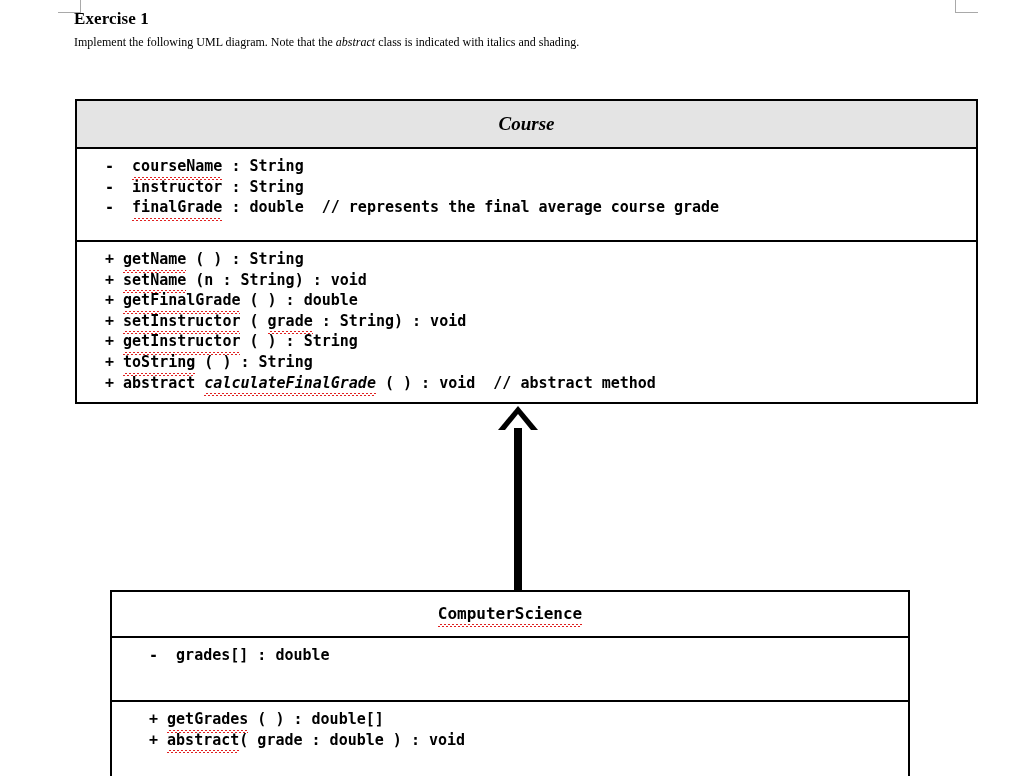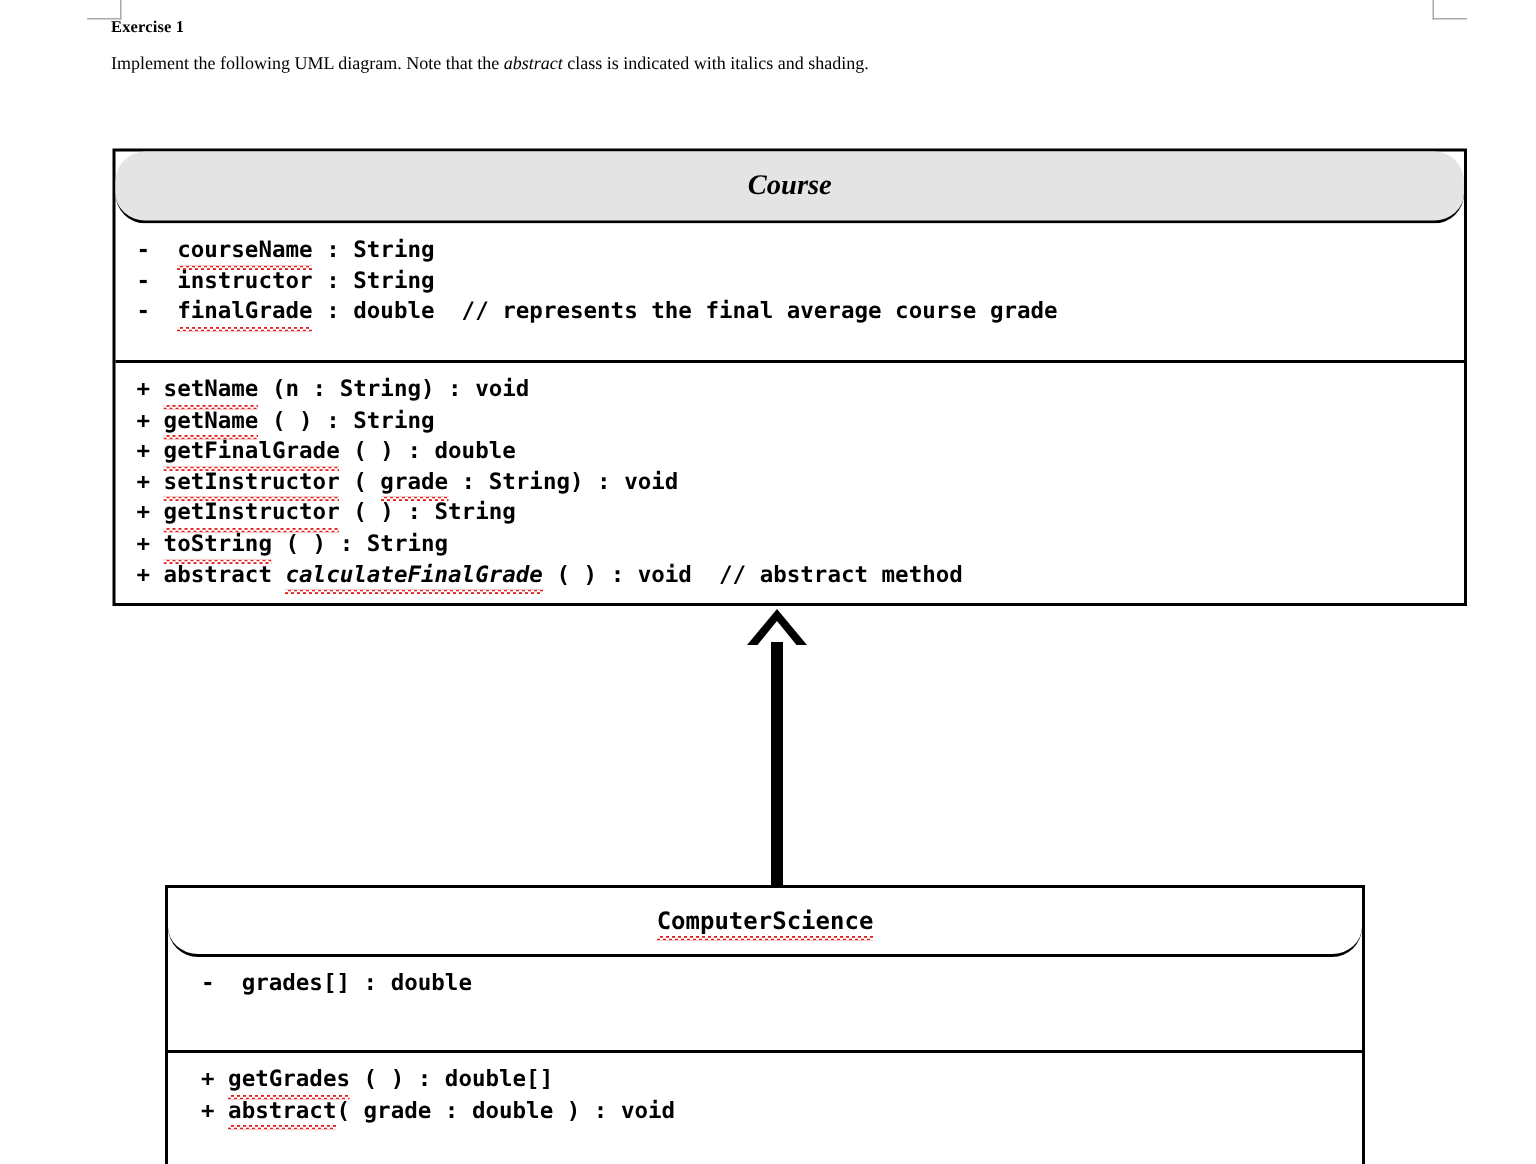--- a/index.html
+++ b/index.html
@@ -40,21 +40,21 @@
   
   .doc {
     position: absolute;
     left: 74px;
     top: 8px;
     width: 910px;
   }
   .ex-title {
     font-family: "Liberation Serif", serif;
     font-weight: bold;
-    font-size: 11px;
+    font-size: 17px;
     line-height: 21px;
     margin: 0 0 3px 0;
     letter-spacing: 0.1px;
   }
   .ex-desc {
     font-family: "Liberation Serif", serif;
     font-size: 12px;
     line-height: 21px;
     margin: 0;
     white-space: nowrap;
@@ -65,21 +65,20 @@
   .uml-box {
     position: absolute;
     box-sizing: border-box;
     border: 2px solid #000000;
     background: #ffffff;
   }
   .uml-header {
     box-sizing: border-box;
     text-align: center;
     border-bottom: 2px solid #000000;
-    border-radius: 20px;
   }
   .uml-header.abstract-header {
     background: #e4e4e4;
     font-family: "Liberation Serif", serif;
     font-style: italic;
     font-weight: bold;
     font-size: 19px;
     line-height: 20px;
     padding: 13px 0 13px 0;
   }
@@ -97,25 +96,26 @@
   }
   .uml-compartment.with-divider {
     border-top: 2px solid #000000;
   }
   .uml-line {
     font-family: "DejaVu Sans Mono", monospace;
     font-weight: bold;
     font-size: 15px;
     line-height: 20.6px;
     white-space: pre;
-    padding-left: 14px;
+    padding-left: 28px;
     letter-spacing: 0px;
   }
   .uml-line.indent-sub {
     padding-left: 22px;
+    margin-left: 15px;
   }
   .abs-ital {
     font-style: italic;
   }
 
   
   .sq {
     position: relative;
     display: inline-block;
   }
@@ -173,22 +173,22 @@
 
   <div class="uml-header abstract-header">Course</div>
 
   <div class="uml-compartment" style="height:91px;">
     <div class="uml-line">-  <span class="sq">courseName</span> : String</div>
     <div class="uml-line">-  instructor : String</div>
     <div class="uml-line">-  <span class="sq">finalGrade</span> : double  // represents the final average course grade</div>
   </div>
 
   <div class="uml-compartment with-divider" style="height:170px;">
+    <div class="uml-line">+ <span class="sq">getName</span> ( ) : String</div>
     <div class="uml-line">+ <span class="sq">setName</span> (n : String) : void</div>
-    <div class="uml-line">+ <span class="sq">getName</span> ( ) : String</div>
     <div class="uml-line">+ <span class="sq">getFinalGrade</span> ( ) : double</div>
     <div class="uml-line">+ <span class="sq">setInstructor</span> ( <span class="sq">grade</span> : String) : void</div>
     <div class="uml-line">+ <span class="sq">getInstructor</span> ( ) : String</div>
     <div class="uml-line">+ <span class="sq">toString</span> ( ) : String</div>
     <div class="uml-line">+ abstract <span class="sq abs-ital">calculateFinalGrade</span> ( ) : void  // abstract method</div>
   </div>
 </div>
 
 <div class="gen-arrow" style="left:497px; top:406px; width:42px; height:185px;">
   <div class="gen-tri gen-tri-outer" style="left:1px; top:0px;"></div>

